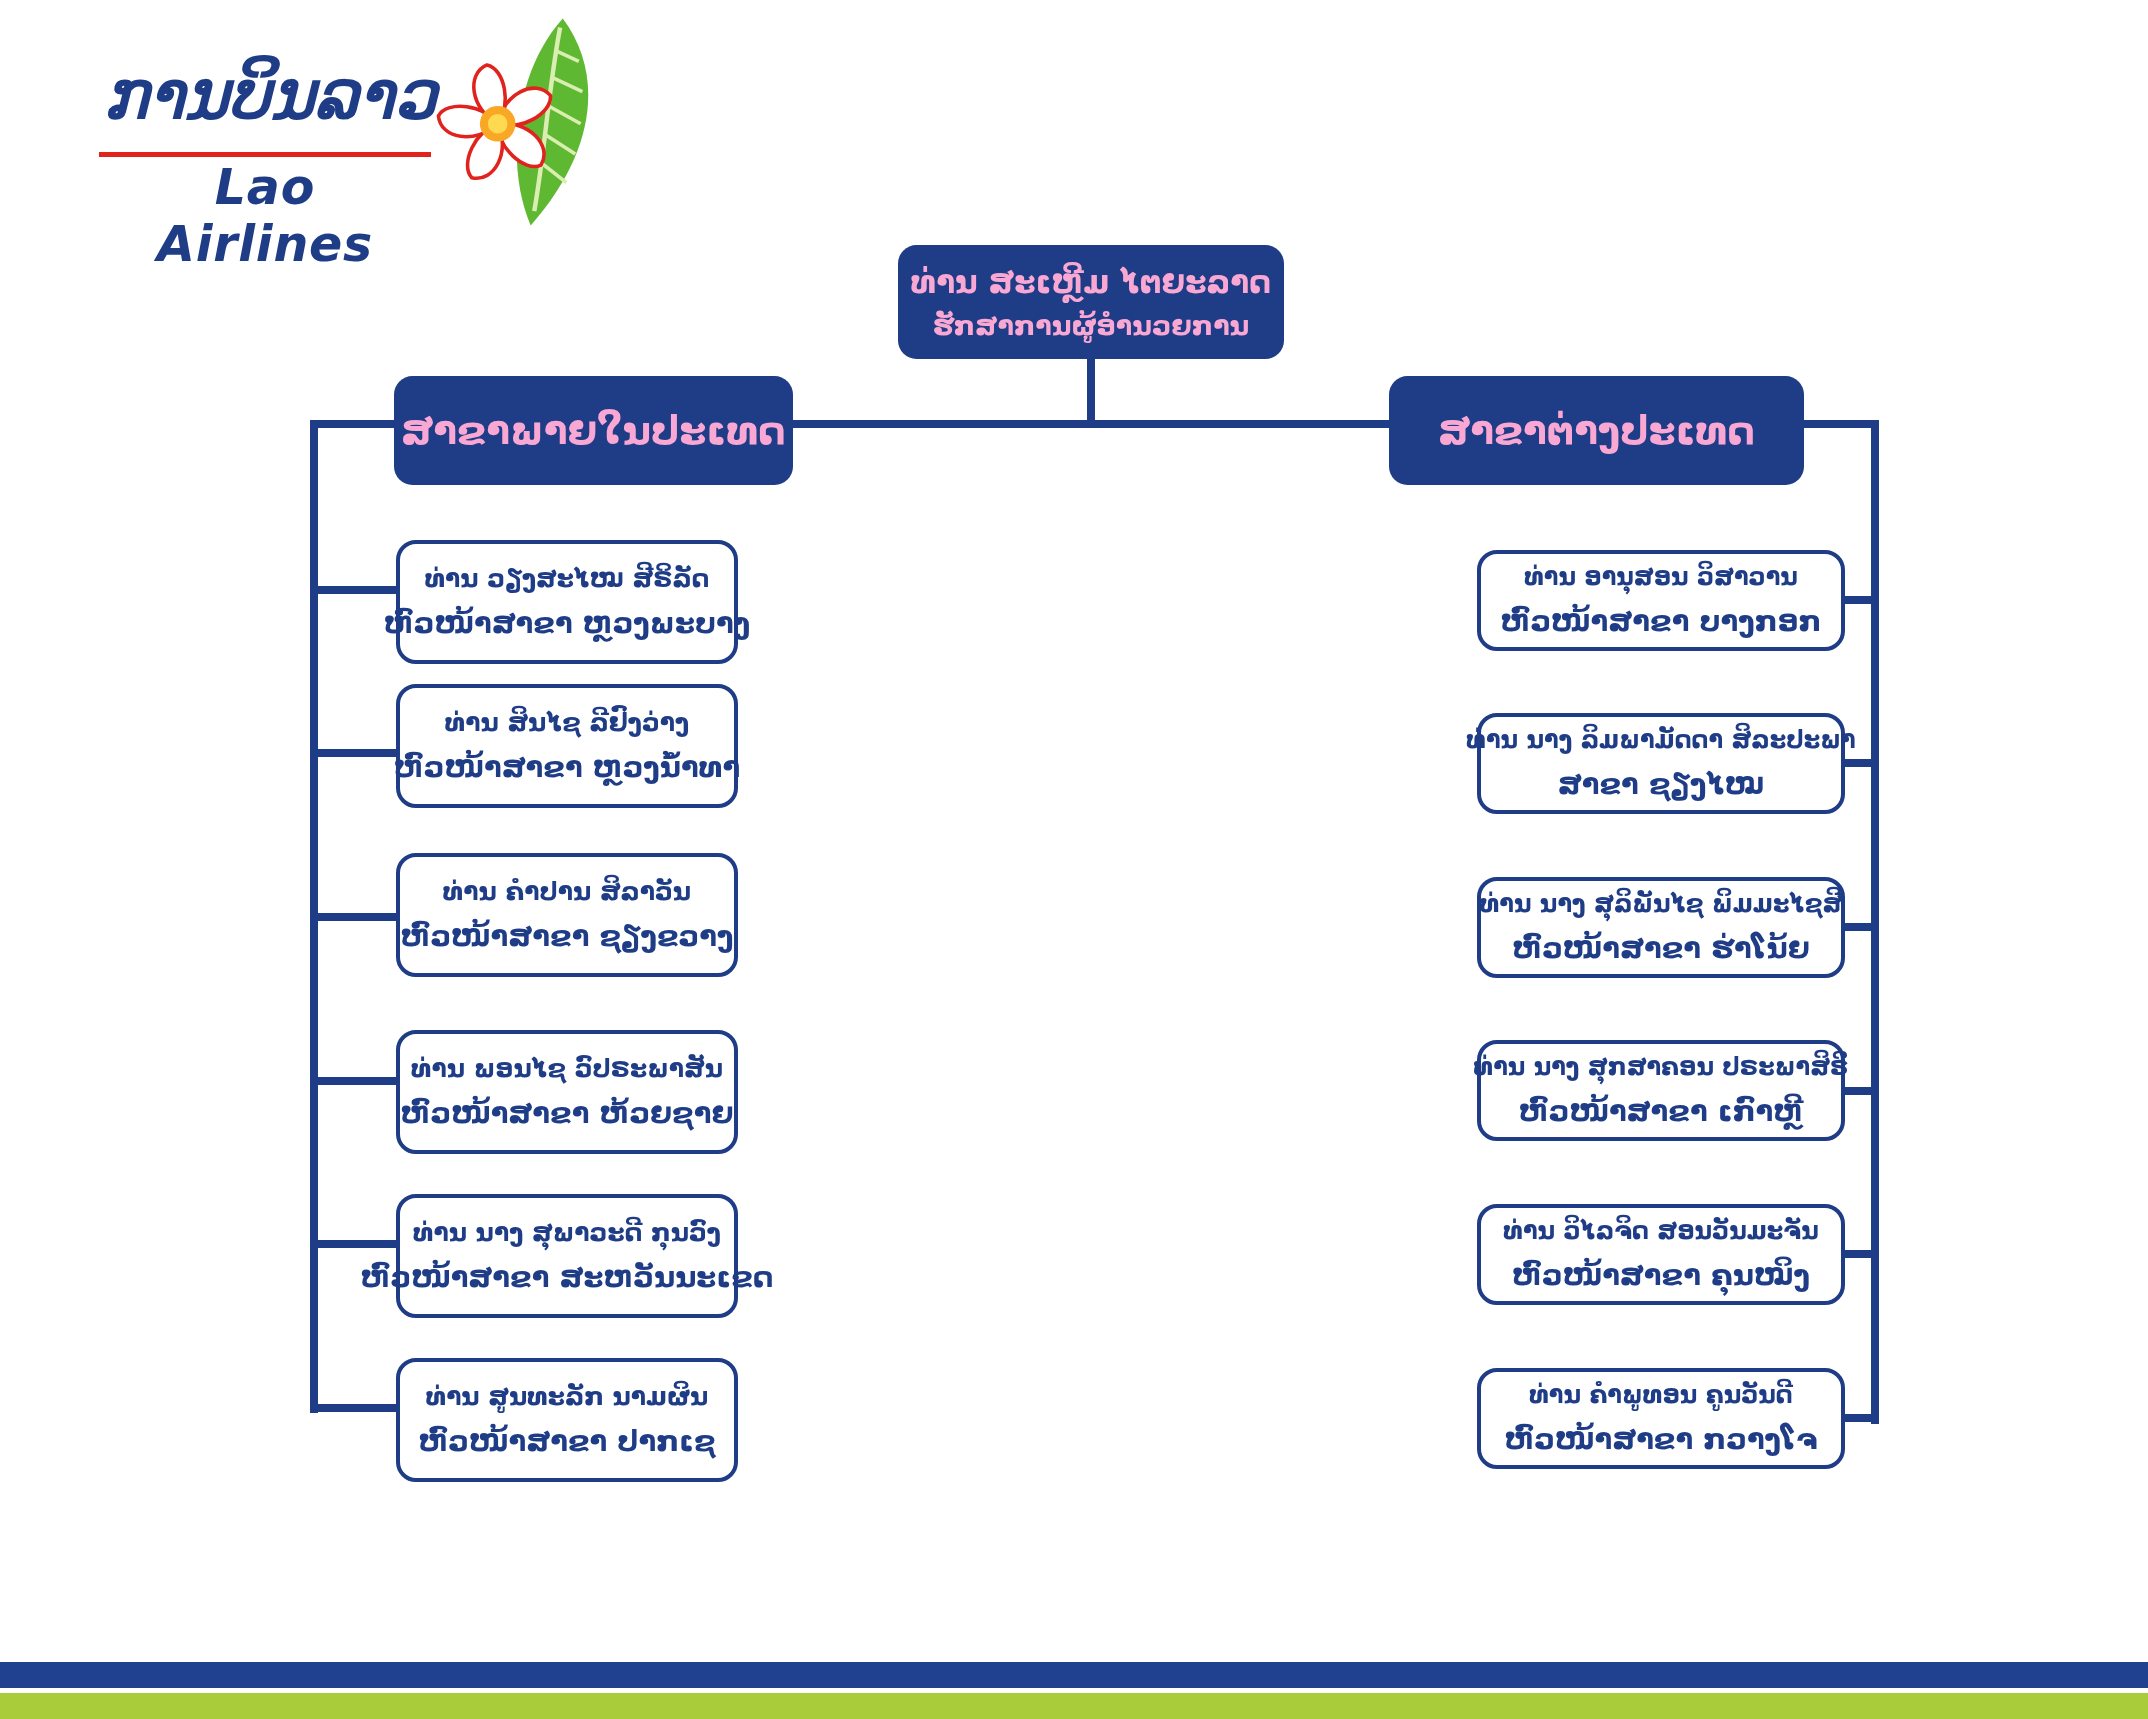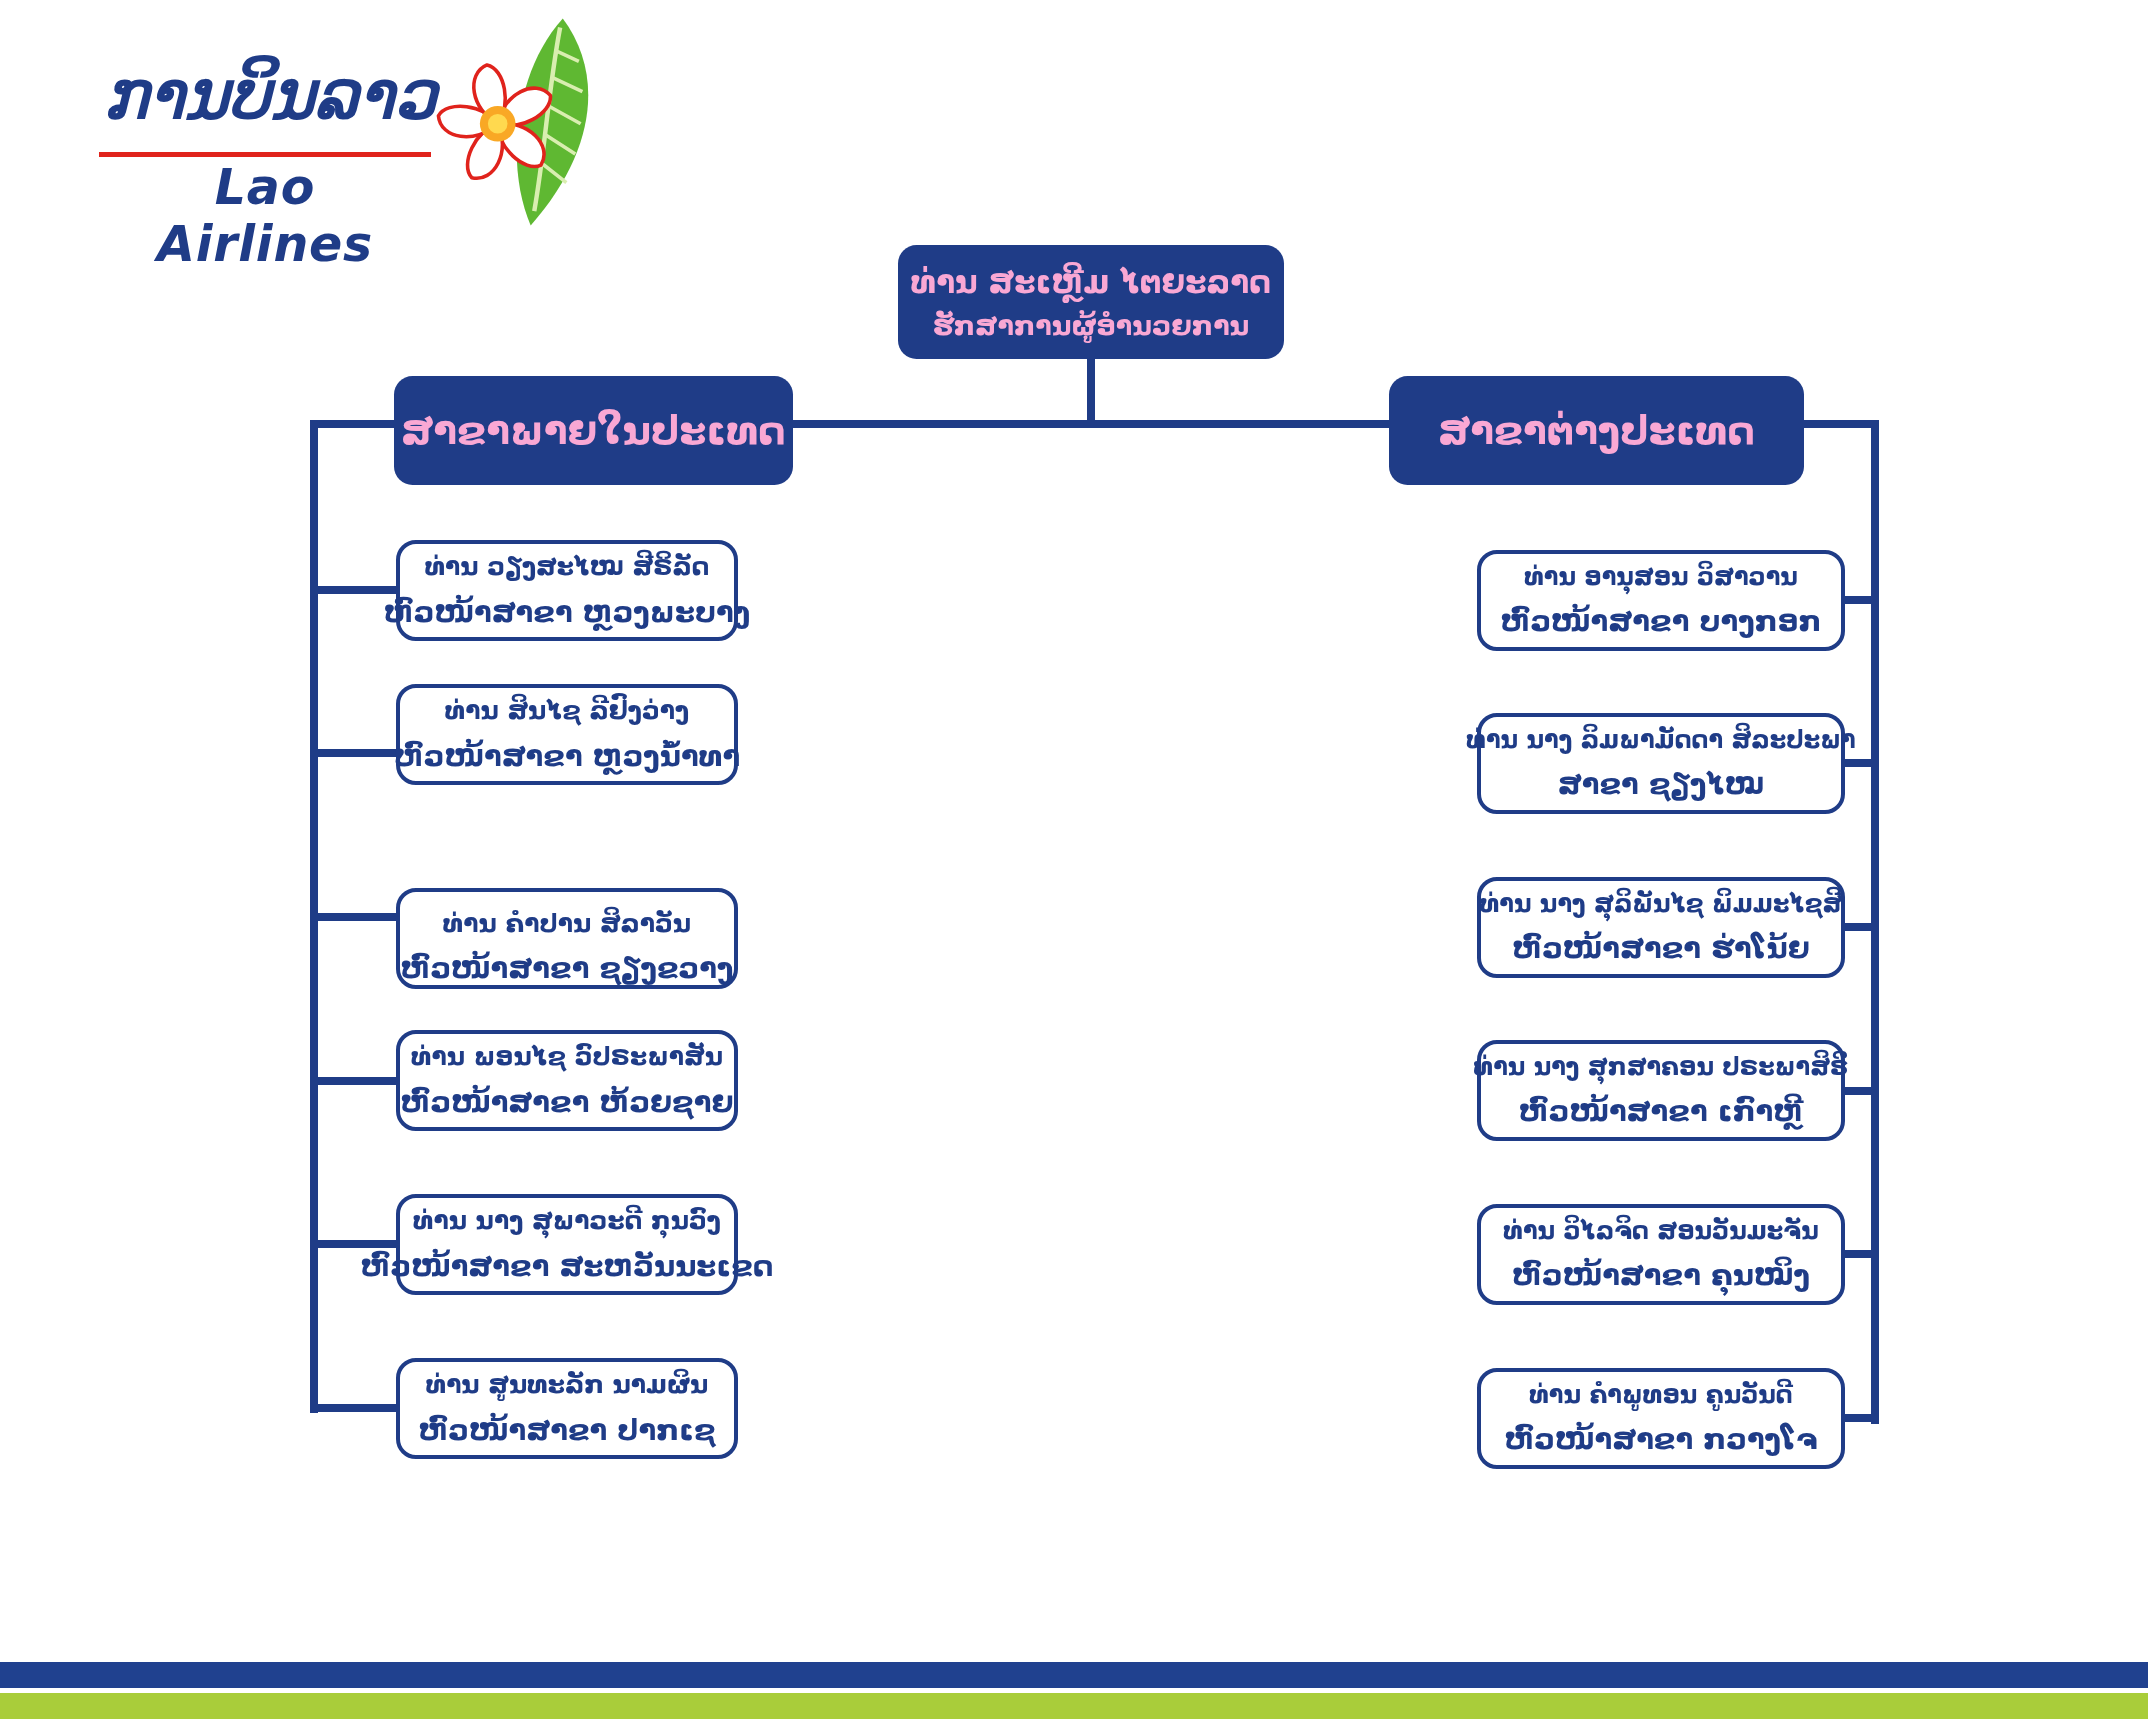--- a/index.html
+++ b/index.html
@@ -36,21 +36,21 @@
   .header-box{height:109px;font-size:39px;font-weight:bold;}
   .header-left{left:394px;top:376px;width:399px;}
   .header-right{left:1389px;top:376px;width:415px;}
   .member-box{
     background:#ffffff;border:4.2px solid #1f3c87;border-radius:20px;z-index:2;
     color:#1f3c87;display:flex;flex-direction:column;justify-content:center;
     align-items:center;text-align:center;gap:13.4px;box-sizing:border-box;
   }
   .member-name{font-size:25px;font-weight:bold;white-space:nowrap;}
   .member-title{font-size:29px;font-weight:bold;white-space:nowrap;}
-  .col-left{left:396px;width:342px;height:101px;}
+  .col-left{left:396px;width:342px;height:124px;}
   .col-right{left:1437px;width:368px;height:101px;margin-left:40px;}
   .col-right .member-name{font-size:24px;}
   
   .footer-navy{left:0;top:1662px;width:2148px;height:26px;background:#20418f;}
   .footer-green{left:0;top:1693px;width:2148px;height:26px;background:#a9cd3a;}
 </style>
 </head>
 <body>
 
 <div class="abs logo-lao">ການບິນລາວ</div>
@@ -104,21 +104,21 @@
 <div class="abs navy-box header-box header-right">ສາຂາຕ່າງປະເທດ</div>
 
 <div class="abs member-box col-left" style="top:540px;">
   <div class="member-name">ທ່ານ ວຽງສະໄໝ ສີຣິລັດ</div>
   <div class="member-title">ຫົວໜ້າສາຂາ ຫຼວງພະບາງ</div>
 </div>
 <div class="abs member-box col-left" style="top:684px;">
   <div class="member-name">ທ່ານ ສິນໄຊ ລີຢົງວ່າງ</div>
   <div class="member-title">ຫົວໜ້າສາຂາ ຫຼວງນໍ້າທາ</div>
 </div>
-<div class="abs member-box col-left" style="top:888px;justify-content:flex-end;">
+<div class="abs member-box col-left" style="top:853px;">
   <div class="member-name">ທ່ານ ຄຳປານ ສິລາວັນ</div>
   <div class="member-title">ຫົວໜ້າສາຂາ ຊຽງຂວາງ</div>
 </div>
 <div class="abs member-box col-left" style="top:1030px;">
   <div class="member-name">ທ່ານ ພອນໄຊ ວົປຣະພາສັນ</div>
   <div class="member-title">ຫົວໜ້າສາຂາ ຫ້ວຍຊາຍ</div>
 </div>
 <div class="abs member-box col-left" style="top:1194px;">
   <div class="member-name">ທ່ານ ນາງ ສຸພາວະດີ ກຸນວົງ</div>
   <div class="member-title">ຫົວໜ້າສາຂາ ສະຫວັນນະເຂດ</div>

